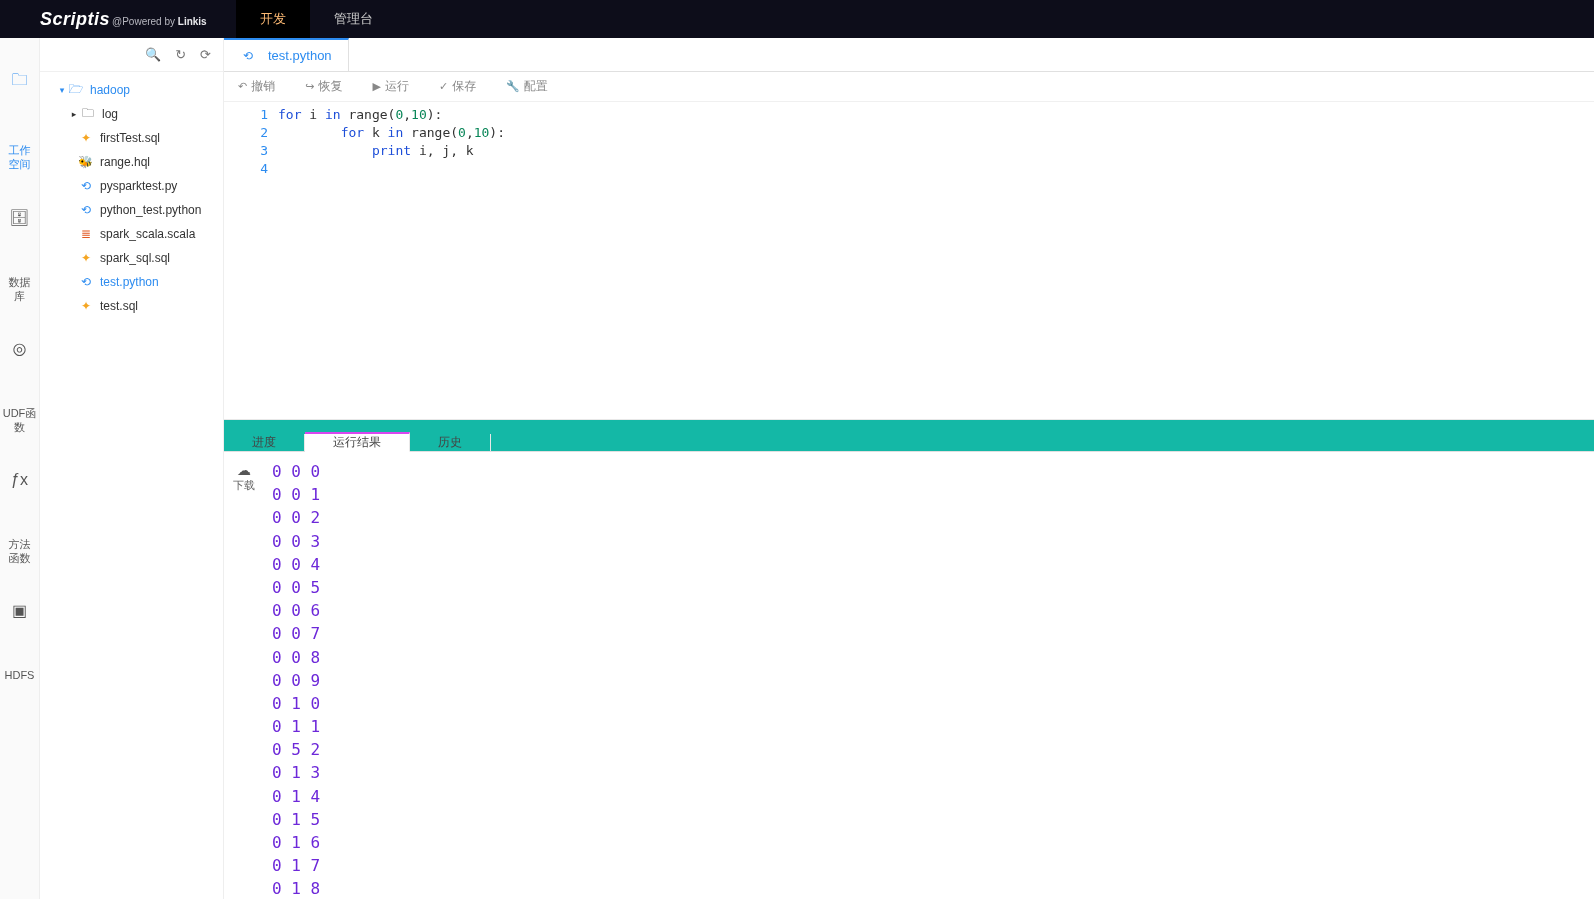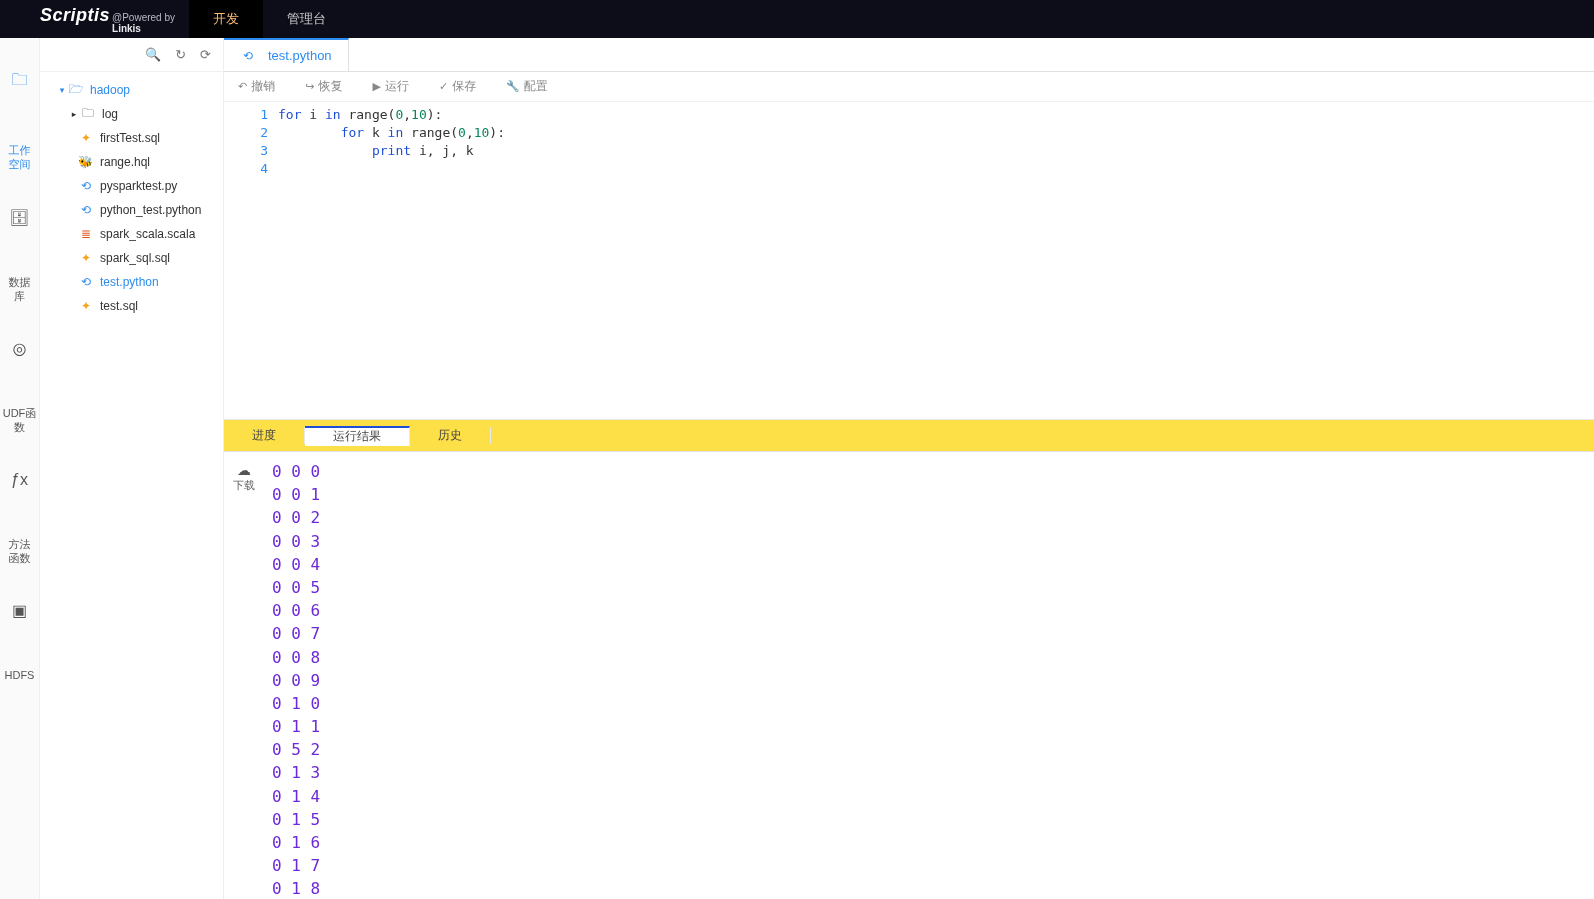--- a/index.html
+++ b/index.html
@@ -1,19 +1,19 @@
 <!DOCTYPE html>
 <html><head>
 <meta charset="utf-8">
 <style>
 * { box-sizing: border-box; margin: 0; padding: 0; }
 body { font-family: -apple-system, "PingFang SC", "Microsoft YaHei", sans-serif; font-size: 12px; color: #333; overflow: hidden; }
 
 .top-bar { height: 38px; background: #0d0d1a; display: flex; align-items: center; color: #fff; }
-.logo-zone { width: 189px; padding-left: 40px; display: flex; align-items: baseline; }
+.logo-zone { width: 236px; padding-left: 40px; display: flex; align-items: baseline; }
 .logo-main { font-size: 18px; font-weight: bold; font-style: italic; letter-spacing: 0.5px; }
 .logo-sub { font-size: 10px; color: #b8b8c0; margin-left: 2px; }
 .logo-sub em { font-style: normal; font-weight: bold; color: #e8e8ec; }
 .nav-tab { height: 38px; padding: 0 24px; display: flex; align-items: center; font-size: 13px; color: #ccc; cursor: pointer; }
 .nav-tab.active { background: #000; color: #fdba74; }
 
 .body-row { display: flex; height: calc(100vh - 38px); }
 
 .rail { width: 40px; background: #fafafa; border-right: 1px solid #eee; display: flex; flex-direction: column; align-items: center; padding-top: 30px; }
 .rail-item { width: 40px; text-align: center; color: #555; font-size: 11px; margin-bottom: 36px; cursor: pointer; }
@@ -51,23 +51,23 @@
 .editor { flex: 0 0 auto; height: 318px; display: flex; font-family: Consolas, Monaco, monospace; font-size: 13px; background: #fff; color: #333; border-bottom: 1px solid #e8e8e8; }
 .gutter { width: 54px; text-align: right; padding: 4px 10px 4px 0; color: #2d8cf0; user-select: none; }
 .gutter div { height: 18px; line-height: 18px; }
 .code { flex: 1; padding: 4px 0; }
 .code-line { height: 18px; line-height: 18px; white-space: pre; }
 .kw { color: #1d4ed8; }
 .fn { color: #333; }
 .num { color: #098658; }
 .pn { color: #333; }
 
-.result-tabs { height: 32px; display: flex; align-items: center; border-bottom: 1px solid #e0e0e0; background: #fde047; }
+.result-tabs { height: 32px; display: flex; align-items: flex-end; border-bottom: 1px solid #e0e0e0; background: #14b8a6; }
 .result-tab { padding: 0 28px; display: flex; align-items: center; font-size: 12px; color: #444; border-right: 1px solid #e8e8e8; cursor: pointer; }
-.result-tab.active { border-top: 2px solid #1d4ed8; border-bottom: 1px solid #fff; margin-bottom: -1px; background: #fff; }
+.result-tab.active { border-top: 2px solid #d946ef; border-bottom: 1px solid #fff; margin-bottom: -1px; background: #fff; }
 
 .result-body { flex: 1; display: flex; overflow: hidden; }
 .result-side { width: 40px; text-align: center; padding-top: 10px; color: #666; font-size: 11px; }
 .result-side .ricon { font-size: 14px; display: block; color: #555; }
 .result-out { flex: 1; overflow: auto; padding: 8px 0 8px 8px; font-family: Consolas, Monaco, monospace; font-size: 16px; color: #6d28d9; line-height: 1.45; }
 .result-out div { white-space: pre; }
 .spacer { flex:1; }
 </style>
 </head>
 <body>

